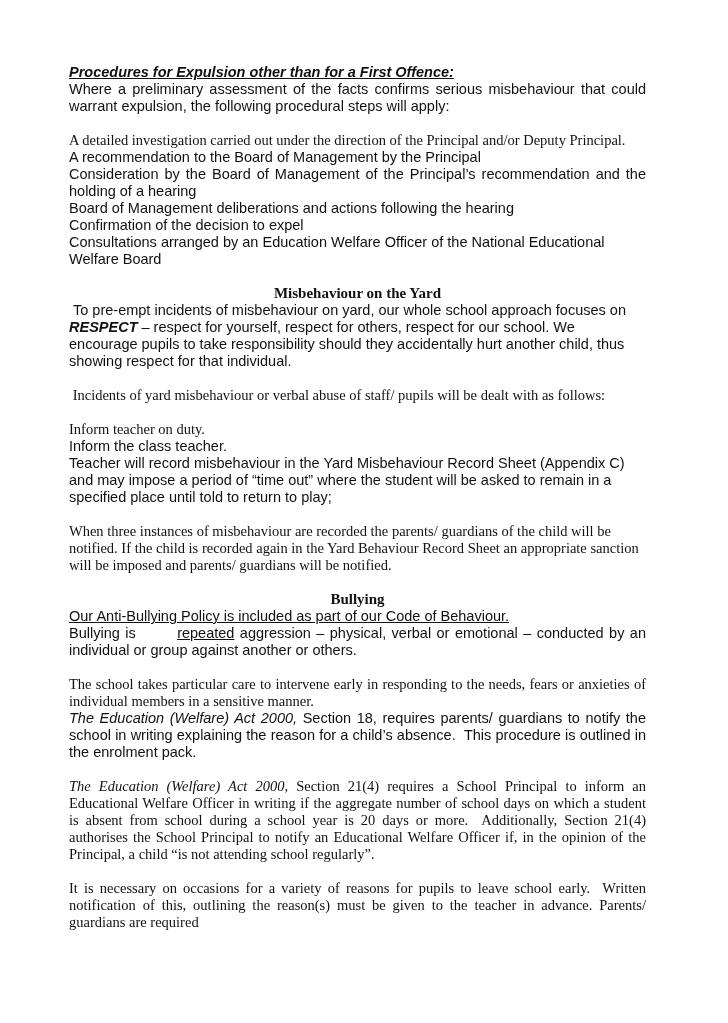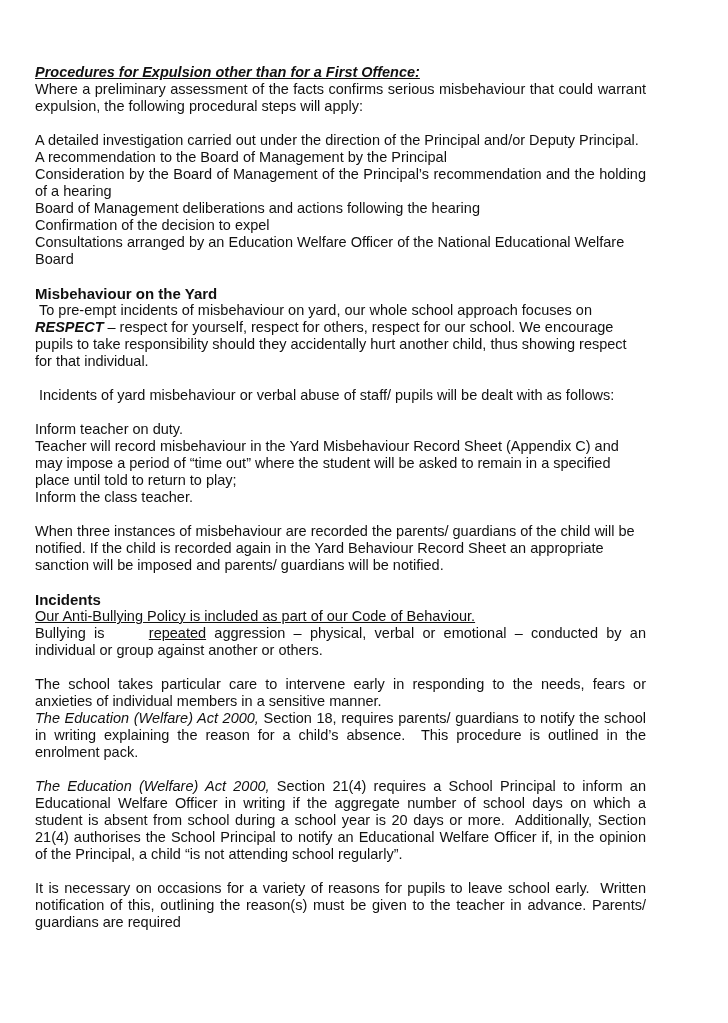--- a/index.html
+++ b/index.html
@@ -1,37 +1,38 @@
 <!DOCTYPE html>
 <html><head>
 <meta charset="utf-8">
 <style>
   html, body { margin: 0; padding: 0; background: #ffffff; }
   .page {
     width: 728px;
     height: 1023px;
     background: #ffffff;
     box-sizing: border-box;
-    padding: 64px 82px 0 35px;
+    padding: 64px 82px 0 69px;
     font-family: "Liberation Sans", sans-serif;
     font-size: 14.5px;
     line-height: 17px;
     color: #111111;
     overflow: hidden;
   }
   .page p, .page h2 {
     margin: 0;
     white-space: pre-wrap;
   }
   .page h2 {
     font-size: 15px;
     font-weight: bold;
     line-height: 17px;
+    text-align: center;
   }
-  .gap { margin-top: 17px !important; }
+  .gap { margin-top: 17px !important; font-family: Liberation Serif, serif; }
   .justify { text-align: justify; }
   .head-italic {
     font-weight: bold;
     font-style: italic;
     text-decoration: underline;
   }
   .u { text-decoration: underline; margin-left: 36px; }
   .b { font-weight: bold; font-style: italic; }
   .i { font-style: italic; margin-top: 40px; }
 </style>
@@ -50,26 +51,26 @@
   <p>Confirmation of the decision to expel</p>
   <p>Consultations arranged by an Education Welfare Officer of the National Educational Welfare Board</p>
 
   <h2 class="gap">Misbehaviour on the Yard</h2>
   <p><span> To pre-empt incidents of misbehaviour on yard, our whole school approach focuses on </span><span class="b">RESPECT</span><span> – respect for yourself, respect for others, respect for our school. We encourage pupils to take responsibility should they accidentally hurt another child, thus showing respect for that individual.</span></p>
 
   <p class="gap"> Incidents of yard misbehaviour or verbal abuse of staff/ pupils will be dealt with as follows:</p>
 
 
   <p class="gap">Inform teacher on duty.</p>
+  <p>Inform the class teacher.</p>
   <p>Teacher will record misbehaviour in the Yard Misbehaviour Record Sheet (Appendix C) and may impose a period of “time out” where the student will be asked to remain in a specified place until told to return to play;</p>
-  <p>Inform the class teacher.</p>
 
   <p class="gap">When three instances of misbehaviour are recorded the parents/ guardians of the child will be notified. If the child is recorded again in the Yard Behaviour Record Sheet an appropriate sanction will be imposed and parents/ guardians will be notified.</p>
 
-  <h2 class="gap">Incidents</h2>
+  <h2 class="gap">Bullying</h2>
   <p class="u">Our Anti-Bullying Policy is included as part of our Code of Behaviour.</p>
   <p class="justify"><span>Bullying is </span><span class="u">repeated</span><span> aggression – physical, verbal or emotional – conducted by an individual or group against another or others.</span></p>
 
   <p class="gap justify">The school takes particular care to intervene early in responding to the needs, fears or anxieties of individual members in a sensitive manner.</p>
 
 
   <p class="justify"><span class="i">The Education (Welfare) Act 2000,</span><span> Section 18, requires parents/ guardians to notify the school in writing explaining the reason for a child’s absence.  This procedure is outlined in the enrolment pack.</span></p>
 
   <p class="gap justify"><span class="i">The Education (Welfare) Act 2000,</span><span> Section 21(4) requires a School Principal to inform an Educational Welfare Officer in writing if the aggregate number of school days on which a student is absent from school during a school year is 20 days or more.  Additionally, Section 21(4) authorises the School Principal to notify an Educational Welfare Officer if, in the opinion of the Principal, a child “is not attending school regularly”.</span></p>
 

